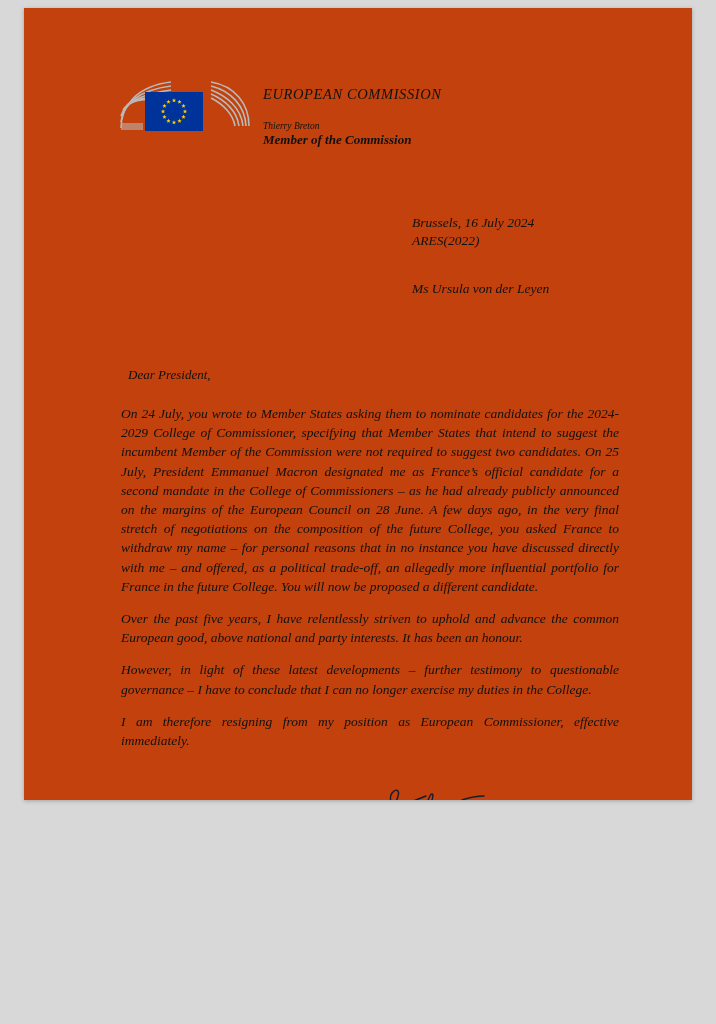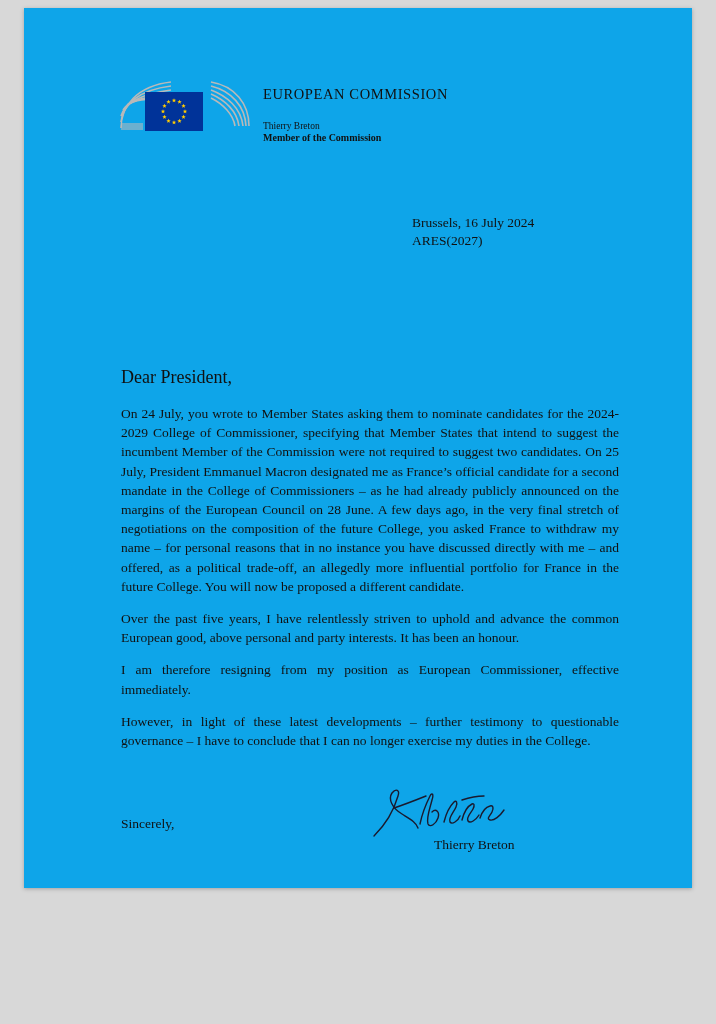--- a/index.html
+++ b/index.html
@@ -11,24 +11,25 @@
     width: 716px;
     height: 1024px;
     overflow: hidden;
     font-family: "Liberation Serif", serif;
   }
   .page {
     position: absolute;
     left: 24px;
     top: 8px;
     width: 668px;
-    height: 880px;
-    background: #0ea5e9;
+    height: 792px;
+    background: #c2410c;
     box-shadow: 0 1px 4px rgba(0,0,0,0.25);
     overflow: hidden;
+    font-style: italic;
   }
 
   
   .letterhead {
     position: absolute;
     left: 95px;
     top: 68px;
     width: 460px;
     height: 72px;
   }
@@ -67,21 +68,21 @@
     color: #111;
   }
   .lh-name {
     margin-top: 18px;
     font-family: "Liberation Serif", serif;
     font-size: 9.5px;
     color: #111;
   }
   .lh-role {
     font-family: "Liberation Serif", serif;
-    font-size: 10px;
+    font-size: 13px;
     font-weight: bold;
     color: #111;
     margin-top: 1px;
   }
 
   
   .place-date {
     position: absolute;
     left: 388px;
     top: 206px;
@@ -92,23 +93,23 @@
   .addressee {
     position: absolute;
     left: 388px;
     top: 272px;
     font-size: 13.5px;
     line-height: 18px;
     color: #111;
   }
   .salutation {
     position: absolute;
-    left: 97px;
+    left: 104px;
     top: 359px;
-    font-size: 18px;
+    font-size: 13px;
     color: #111;
   }
   .body {
     position: absolute;
     left: 97px;
     top: 396px;
     width: 514px;
     font-size: 13.5px;
     line-height: 19.2px;
     text-align: justify;
@@ -227,33 +228,34 @@
     </div>
     <div class="lh-text">
       <div class="lh-title">EUROPEAN COMMISSION</div>
       <div class="lh-name">Thierry Breton</div>
       <div class="lh-role">Member of the Commission</div>
     </div>
   </div>
 
   <div class="place-date">
     <div>Brussels, 16 July 2024</div>
-    <div>ARES(2027)</div>
+    <div>ARES(2022)</div>
   </div>
 
   <div class="addressee">
+    <div>Ms Ursula von der Leyen</div>
   </div>
 
   <div class="salutation">Dear President,</div>
 
   <div class="body">
     <p>On 24 July, you wrote to Member States asking them to nominate candidates for the 2024-2029 College of Commissioner, specifying that Member States that intend to suggest the incumbent Member of the Commission were not required to suggest two candidates. On 25 July, President Emmanuel Macron designated me as France’s official candidate for a second mandate in the College of Commissioners – as he had already publicly announced on the margins of the European Council on 28 June. A few days ago, in the very final stretch of negotiations on the composition of the future College, you asked France to withdraw my name – for personal reasons that in no instance you have discussed directly with me – and offered, as a political trade-off, an allegedly more influential portfolio for France in the future College. You will now be proposed a different candidate.</p>
-    <p>Over the past five years, I have relentlessly striven to uphold and advance the common European good, above personal and party interests. It has been an honour.</p>
+    <p>Over the past five years, I have relentlessly striven to uphold and advance the common European good, above national and party interests. It has been an honour.</p>
+    <p>However, in light of these latest developments – further testimony to questionable governance – I have to conclude that I can no longer exercise my duties in the College.</p>
     <p>I am therefore resigning from my position as European Commissioner, effective immediately.</p>
-    <p>However, in light of these latest developments – further testimony to questionable governance – I have to conclude that I can no longer exercise my duties in the College.</p>
   </div>
 
   <div class="closing">Sincerely,</div>
 
   <svg class="signature-img" viewBox="0 0 150 62">
     <g fill="none" stroke="#1a1a2e" stroke-width="1.4" stroke-linecap="round">
       <path d="M10 52 C 22 40, 30 26, 34 12 C 36 6, 32 4, 28 9 C 24 15, 28 24, 38 30 C 46 35, 52 38, 54 44"></path>
       <path d="M30 24 C 42 20, 52 16, 62 12"></path>
       <path d="M56 40 C 58 30, 62 20, 66 12 C 68 8, 70 10, 68 16 C 66 24, 62 34, 64 40 C 66 44, 72 40, 74 34 C 76 28, 72 24, 68 28"></path>
       <path d="M80 38 C 82 30, 86 22, 90 18 C 92 16, 94 18, 92 23 C 90 28, 84 34, 86 38 C 88 41, 94 37, 96 32"></path>

